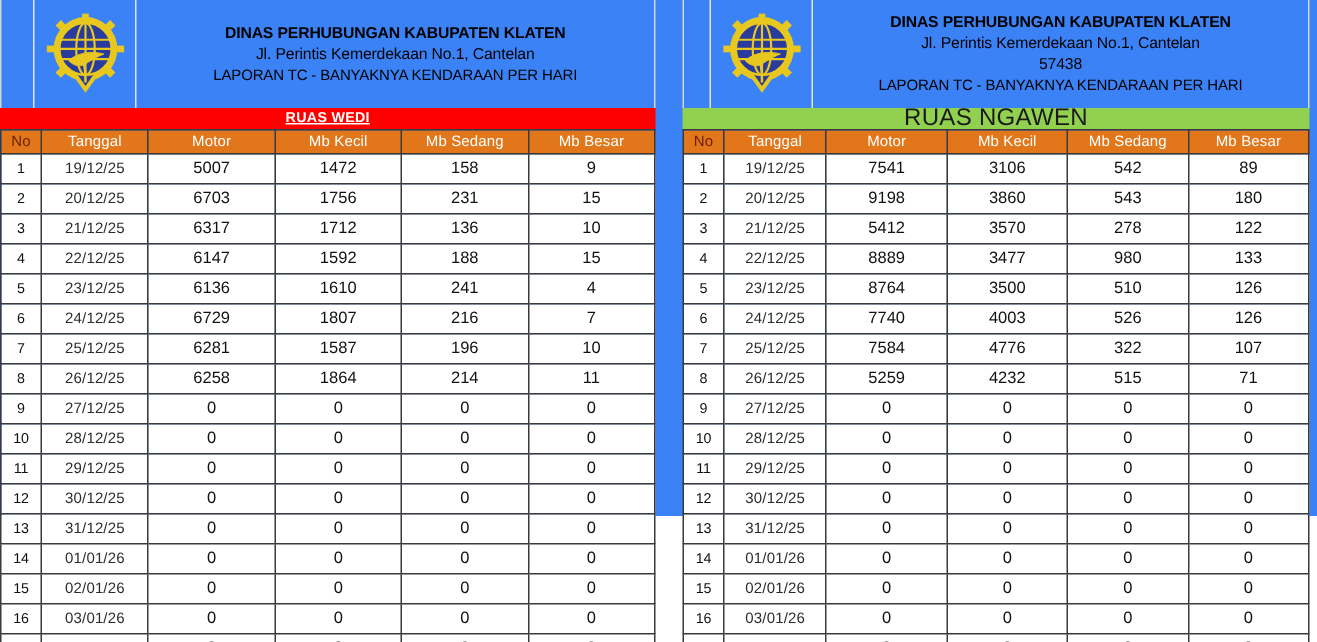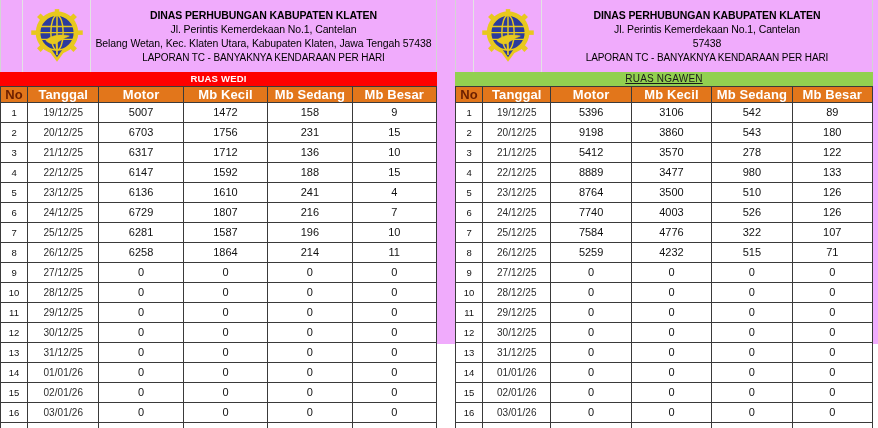--- a/index.html
+++ b/index.html
@@ -12,21 +12,21 @@
     height: 428px;
     overflow: hidden;
     font-family: "Liberation Sans", sans-serif;
     -webkit-font-smoothing: antialiased;
   }
 
   .sheet {
     position: relative;
     width: 878px;
     height: 344px;
-    background: #f0abfc;
+    background: #3b82f6;
   }
 
   .report {
     position: absolute;
     top: 0;
     box-sizing: border-box;
   }
   .report.left  { left: 0px;   width: 437px; }
   .report.right { left: 455px; width: 418px; }
 
@@ -90,47 +90,46 @@
   .banner {
     height: 14px;
     line-height: 14px;
     text-align: center;
     font-size: 9.5px;
     font-weight: bold;
     color: #ffffff;
     letter-spacing: 0.2px;
     box-sizing: border-box;
   }
-  .report.left  .banner { background: #FF0000; }
+  .report.left  .banner { background: #FF0000; text-decoration: underline; }
   .report.right .banner {
     background: #92D050;
     color: #1a1a1a;
     font-weight: normal;
-    font-size: 10px;
-    text-decoration: underline;
+    font-size: 16px;
   }
 
   
   table.grid {
     border-collapse: collapse;
     width: 100%;
     table-layout: fixed;
   }
   table.grid th, table.grid td {
     border: 1px solid #3a3a3a;
     box-sizing: border-box;
     text-align: center;
     vertical-align: middle;
     padding: 0;
   }
   thead th {
     background: #E2761B;
     color: #ffffff;
-    font-size: 13px;
-    font-weight: bold;
+    font-size: 10px;
+    font-weight: normal;
     height: 15px;
     line-height: 15px;
     letter-spacing: 0.1px;
   }
   thead th.col-no { color: #6b1f00; }
   tbody td {
     height: 19px;
     line-height: 19px;
     font-size: 11px;
     color: #111;
@@ -194,21 +193,20 @@
             <line x1="20" y1="56" x2="80" y2="56"></line>
           </g>
 
           <path d="M30 58 C40 48 58 46 72 50 C62 54 56 58 50 62 C44 66 36 64 30 58 Z" fill="#E8C81E" stroke="#E8C81E" stroke-width="1"></path>
           <path d="M48 60 C50 68 50 76 50 84" stroke="#E8C81E" stroke-width="3" fill="none"></path>
         </svg>
       </div>
       <div class="title-cell">
         <div class="org-name">DINAS PERHUBUNGAN KABUPATEN KLATEN</div>
         <div class="org-line">Jl. Perintis Kemerdekaan No.1, Cantelan</div>
-        <div class="org-line addr">Belang Wetan, Kec. Klaten Utara, Kabupaten Klaten, Jawa Tengah 57438</div>
         <div class="org-sub">LAPORAN TC - BANYAKNYA KENDARAAN PER HARI</div>
       </div>
     </div>
 
     <div class="banner">RUAS WEDI</div>
 
     <table class="grid">
       <colgroup>
         <col class="w-no">
           <col class="w-date">
@@ -428,21 +426,21 @@
           <th>Motor</th>
           <th>Mb Kecil</th>
           <th>Mb Sedang</th>
           <th>Mb Besar</th>
         </tr>
       </thead>
       <tbody>
           <tr>
             <td class="c-no">1</td>
             <td class="c-date">19/12/25</td>
-            <td class="c-val">5396</td>
+            <td class="c-val">7541</td>
             <td class="c-val">3106</td>
             <td class="c-val">542</td>
             <td class="c-val">89</td>
           </tr>
           <tr>
             <td class="c-no">2</td>
             <td class="c-date">20/12/25</td>
             <td class="c-val">9198</td>
             <td class="c-val">3860</td>
             <td class="c-val">543</td>

